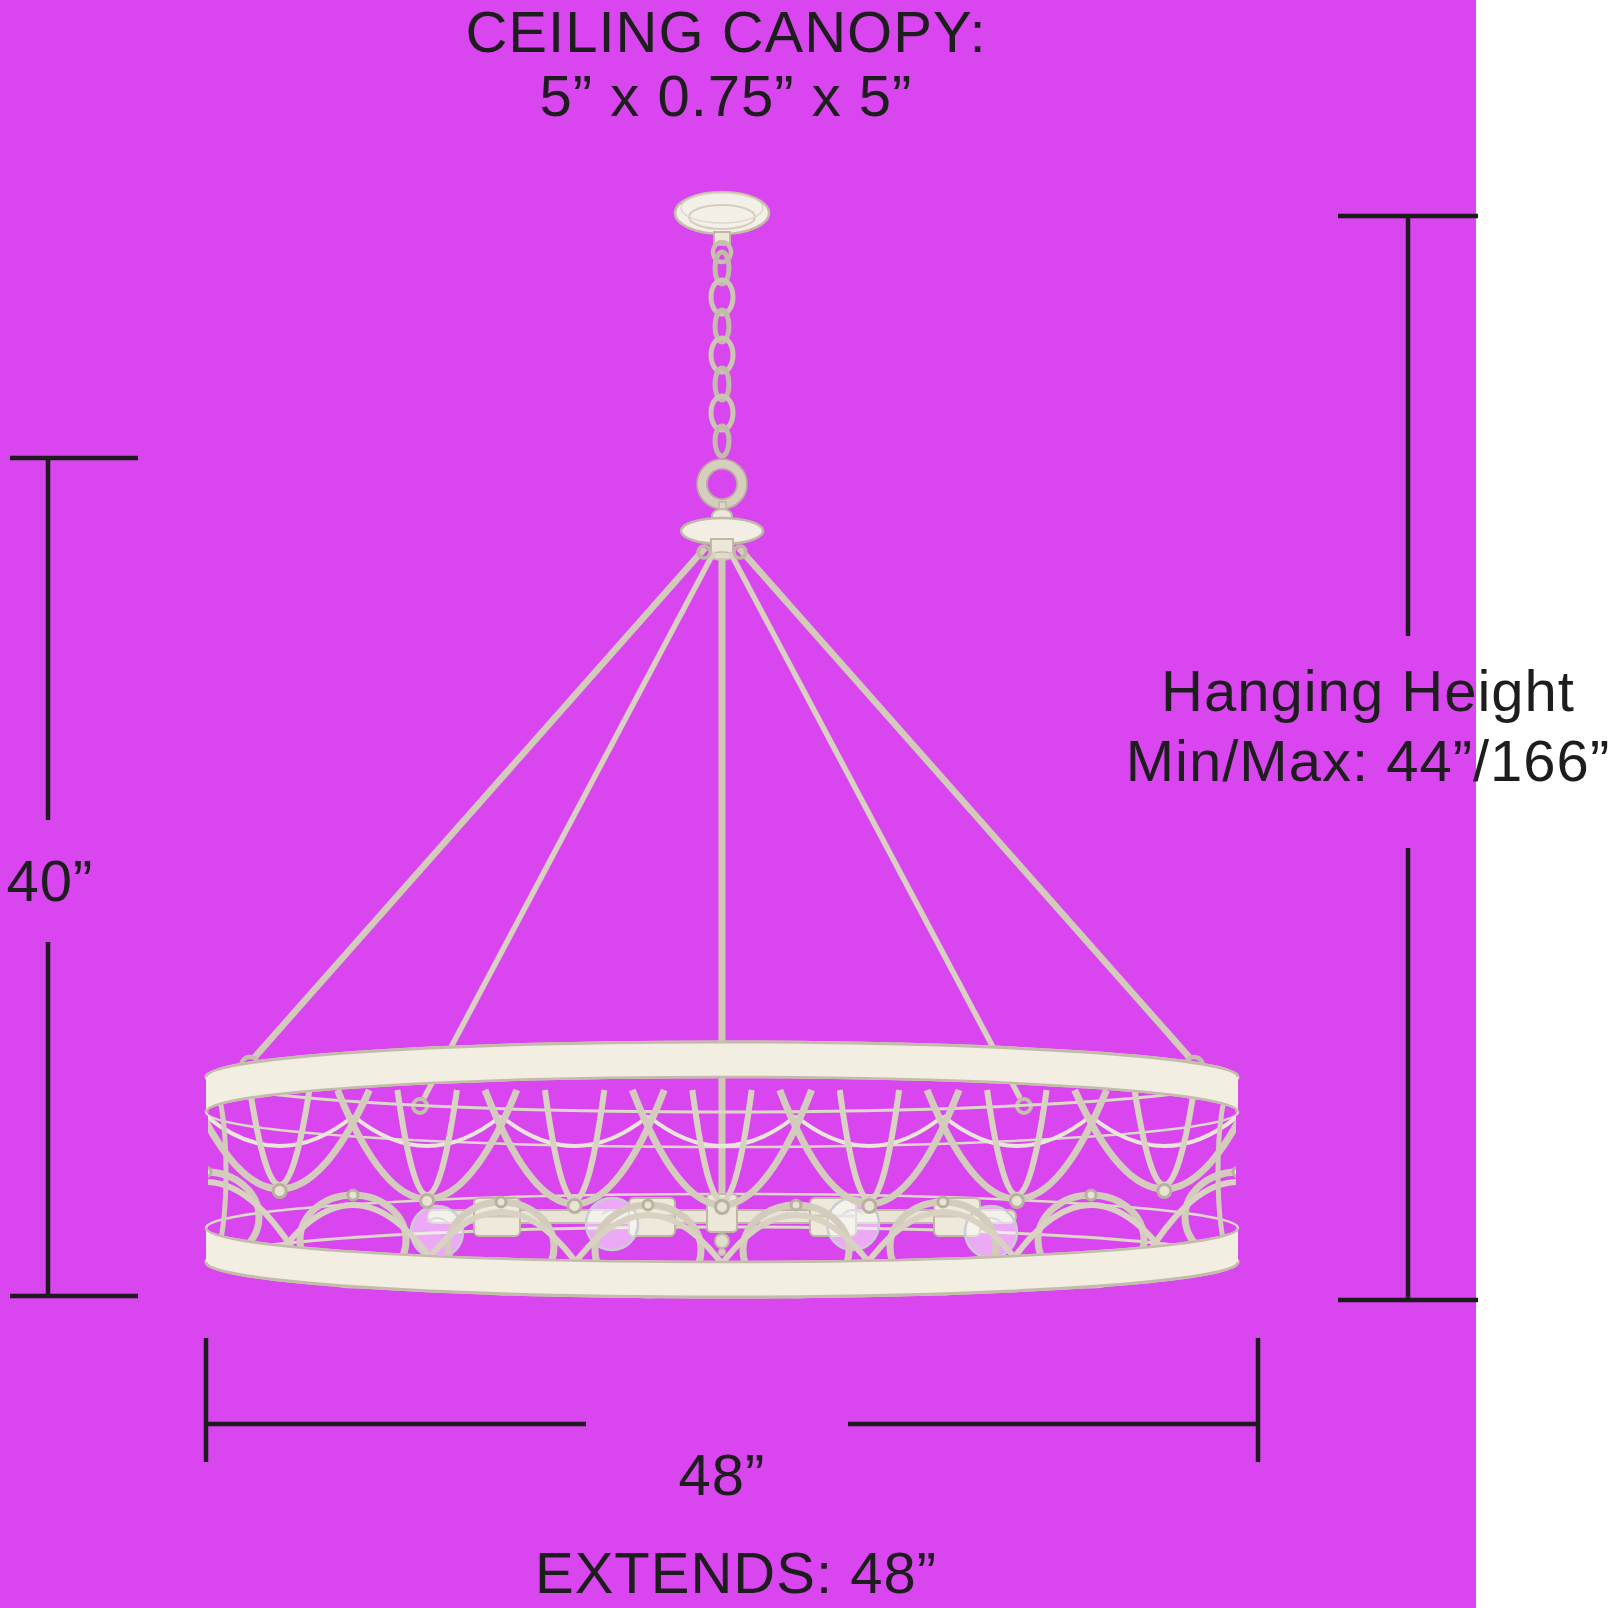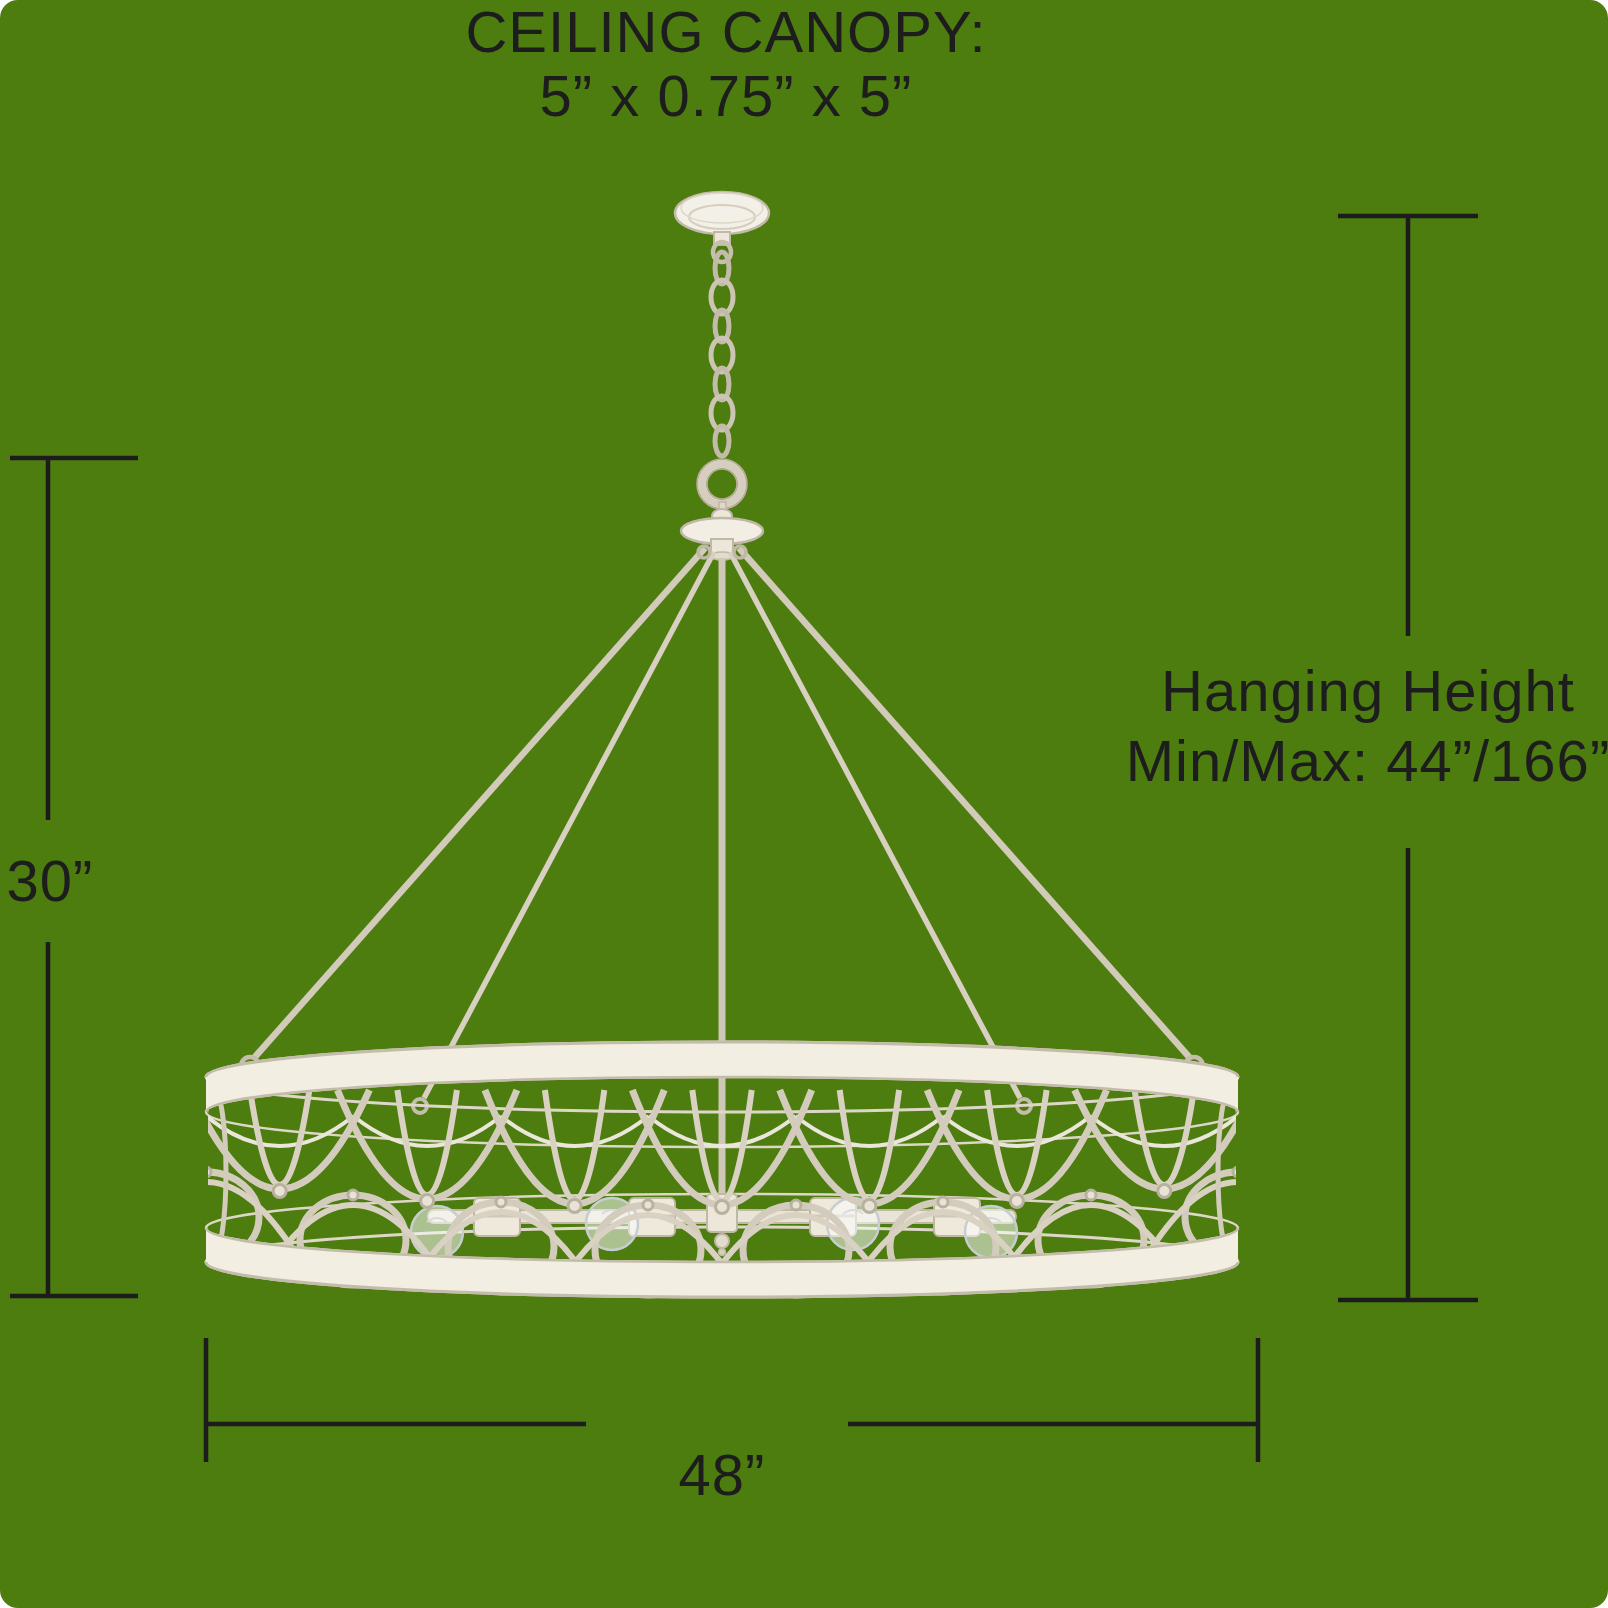--- a/index.html
+++ b/index.html
@@ -1,18 +1,18 @@
 <!DOCTYPE html>
 <html><head>
 <meta charset="utf-8">
 <style>
   html,body{margin:0;padding:0;background:#ffffff;}
   body{width:1608px;height:1608px;overflow:hidden;
        font-family:"Liberation Sans", sans-serif;color:#1d1d1d;}
-  #stage{position:relative;width:1608px;height:1608px;background:#4d7c0f;border-radius:18px;}
+  #stage{position:relative;width:1476px;height:1608px;background:#d946ef;}
   #art{position:absolute;left:0;top:0;width:1608px;height:1608px;}
   .lbl{position:absolute;white-space:nowrap;font-size:58px;font-weight:400;
        letter-spacing:1px;color:#1d1d1d;}
   .center-x{transform:translateX(-50%);text-align:center;}
   .center-xy{transform:translate(-50%,-50%);text-align:center;}
   #title{left:726px;top:0px;line-height:64px;}
   #hanging{left:1368px;top:656px;line-height:70px;}
   #dim40{left:50px;top:880px;}
   #dim48{left:722px;top:1426px;margin-top:48px;}
   #extends{left:736px;top:1572px;}
@@ -213,17 +213,18 @@
   <div id="title" class="lbl center-x">
     <div>CEILING CANOPY:</div>
     <div>5” x 0.75” x 5”</div>
   </div>
 
   <div id="hanging" class="lbl center-x">
     <div>Hanging Height</div>
     <div>Min/Max: 44”/166”</div>
   </div>
 
-  <div id="dim40" class="lbl center-xy">30”</div>
+  <div id="dim40" class="lbl center-xy">40”</div>
 
   <div id="dim48" class="lbl center-xy">48”</div>
 
+  <div id="extends" class="lbl center-xy">EXTENDS: 48”</div>
 </div>
 
 </body></html>

